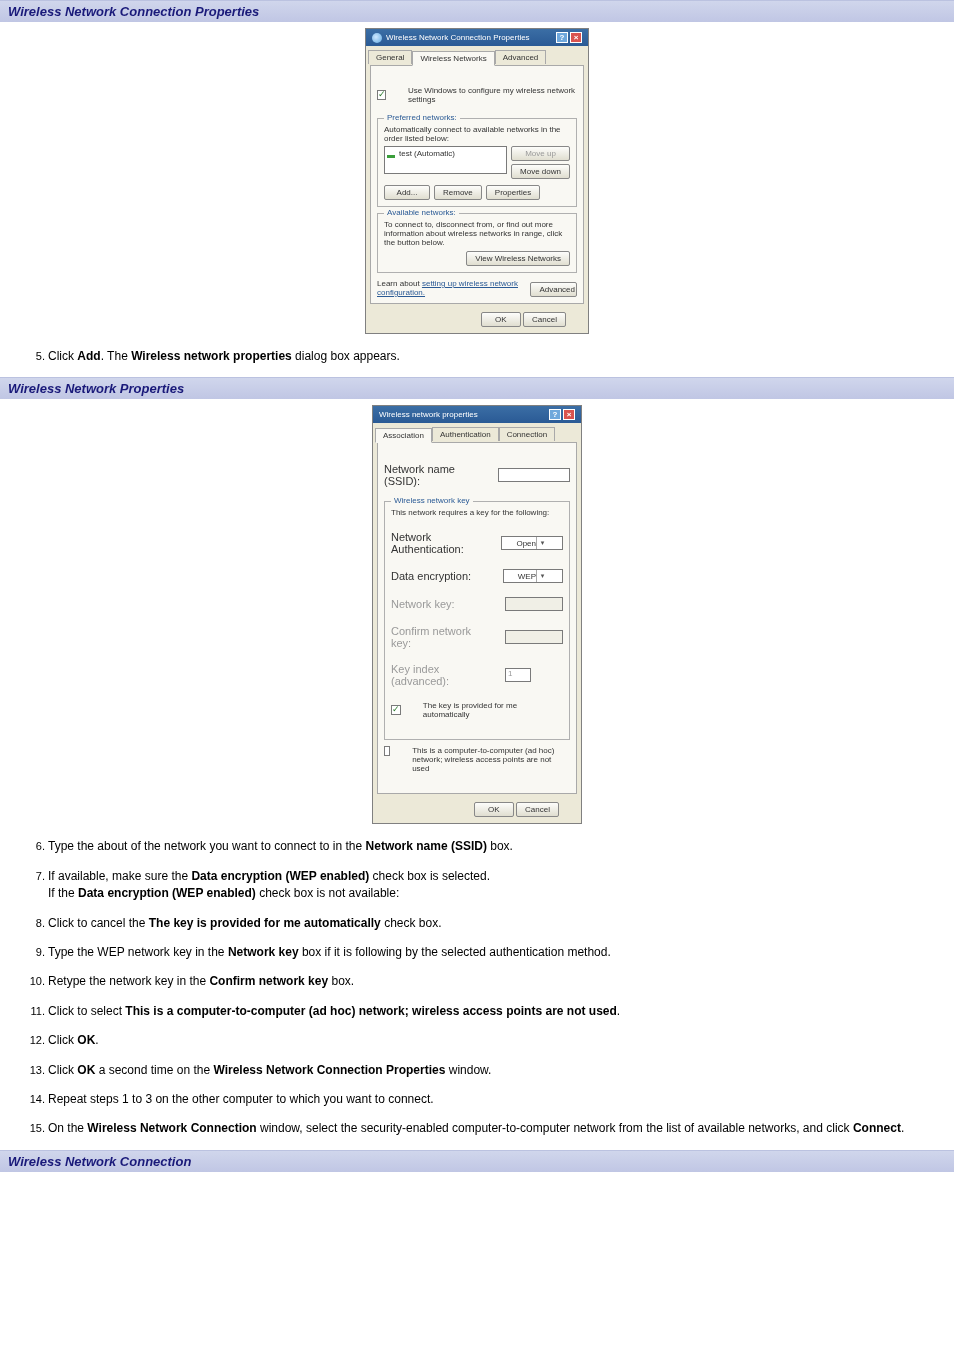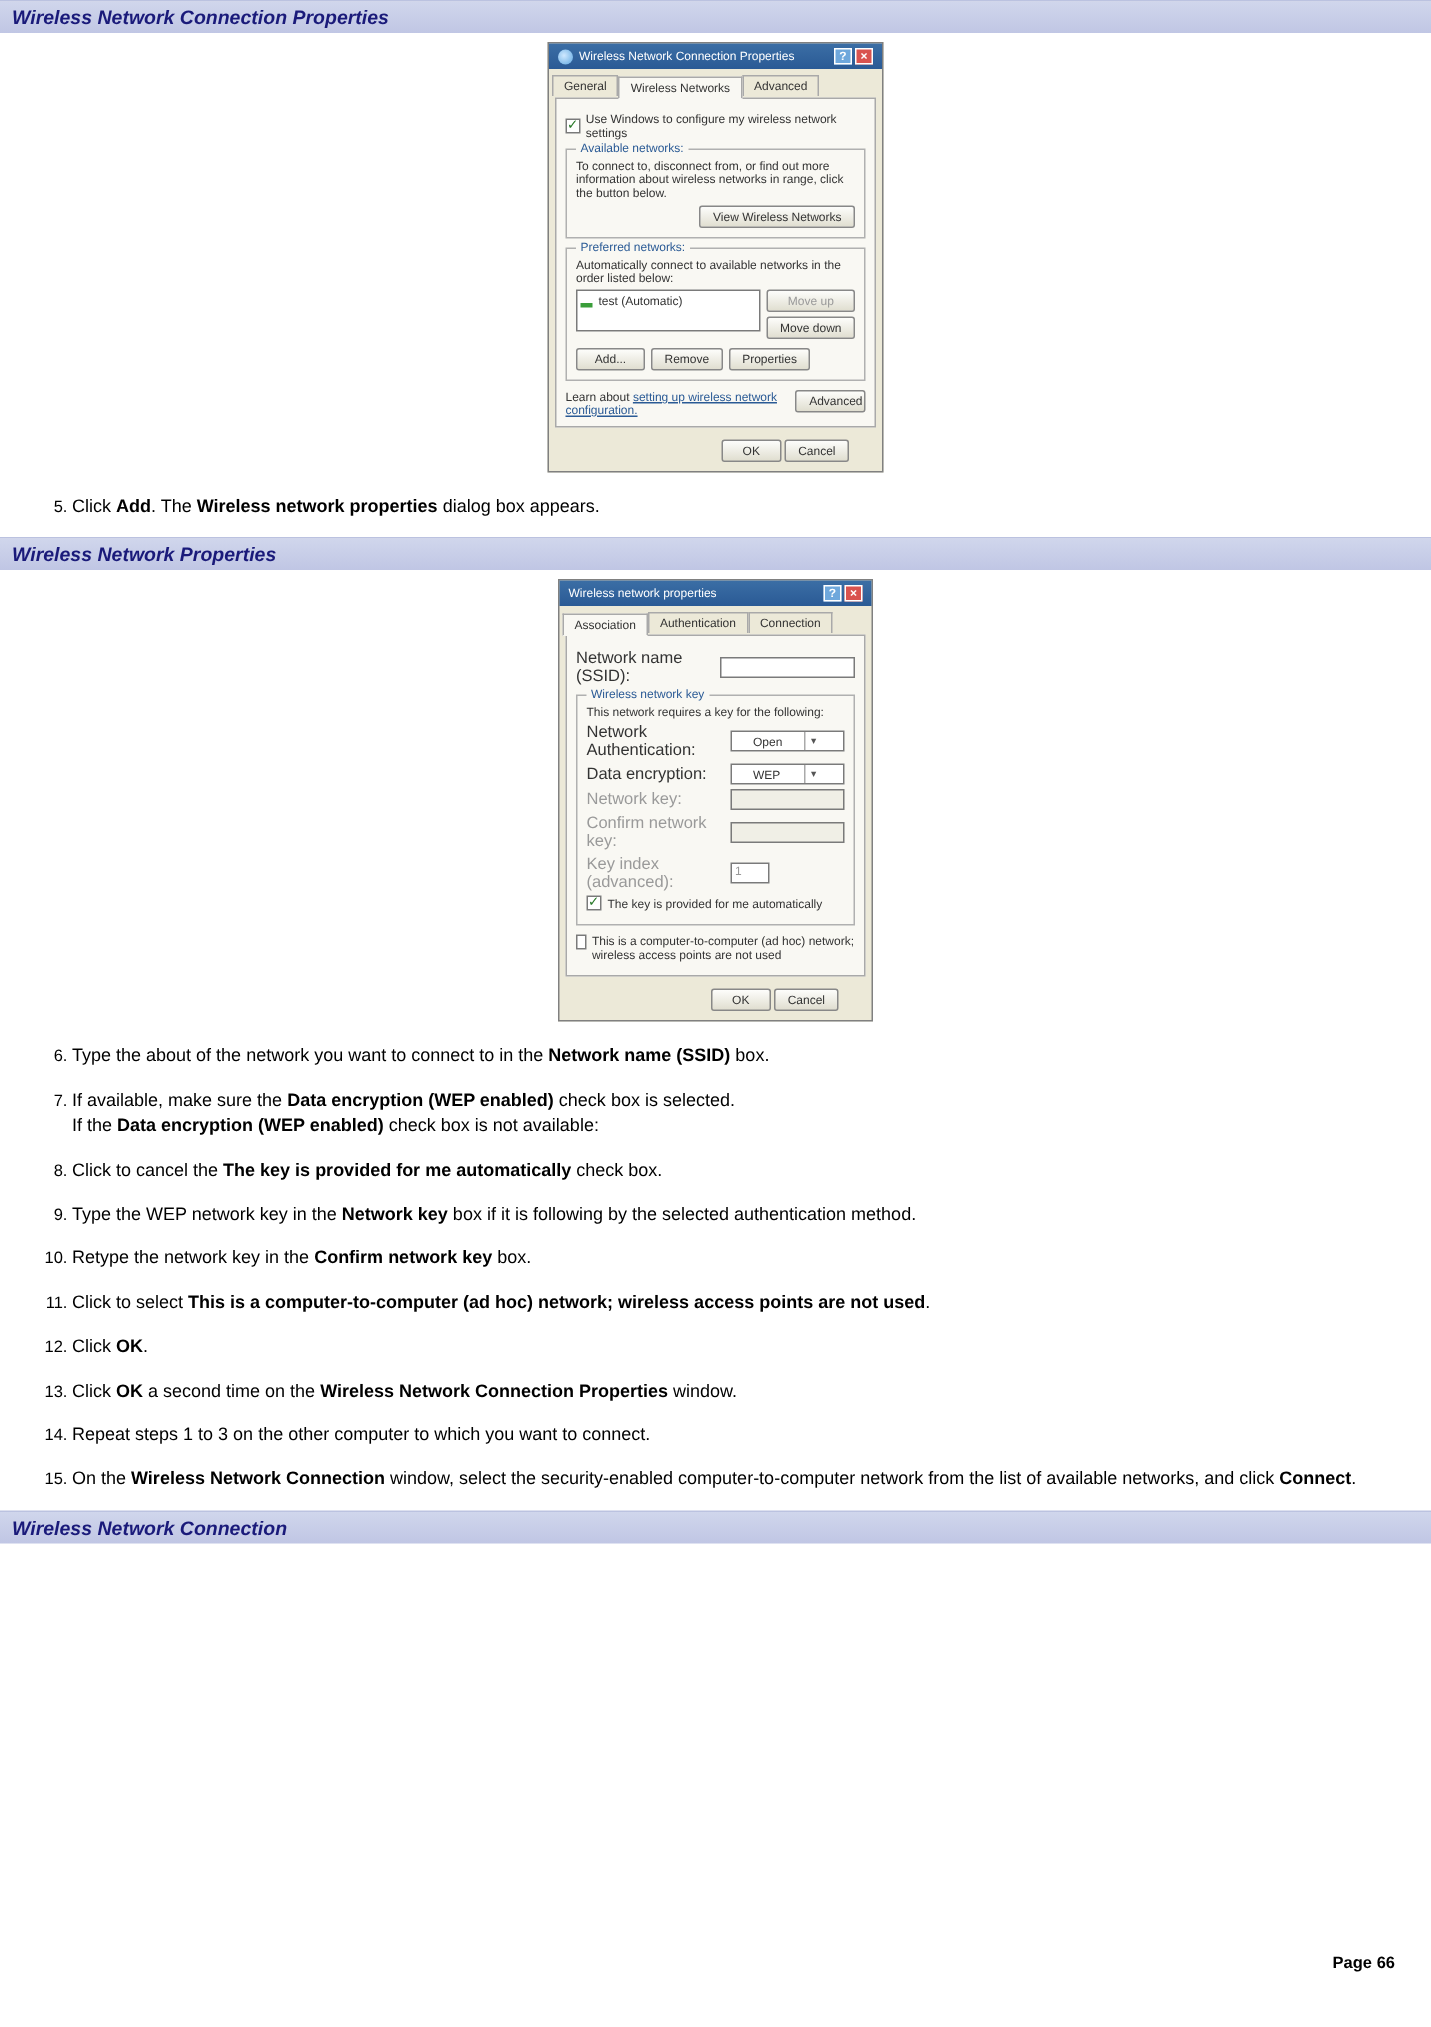--- a/index.html
+++ b/index.html
@@ -135,21 +135,21 @@
       font-size:8px;
     }
     .signal-icon {
       width:8px;height:8px;display:inline-block;
       background:linear-gradient(to top,#3a9e3a 40%, transparent 40%);
       position:relative;
     }
     .signal-icon::before, .signal-icon::after {
       content:""; position:absolute; bottom:0; background:#3a9e3a;
     }
-    .row { display:flex; align-items:center; gap:0; margin:3px 0;}
+    .row { display:flex; align-items:center; gap:18px; margin:14px 0;}
     .form-label { width:96px; font-size:11px; color:#333;}
     .form-label.muted { color:#9a9a9a;}
     .xp-input {
       flex:1;
       height:14px;
       border:1px solid #7a7a7a;
       background:#fff;
       font-size:8px;
       padding:0 2px;
     }
@@ -208,27 +208,20 @@
         <span class="close-btn">×</span>
       </div>
     </div>
     <div class="tab-strip">
       <span class="tab">General</span><span class="tab active">Wireless Networks</span><span class="tab">Advanced</span>
     </div>
     <div class="tab-panel">
       <div class="row">
         <span class="xp-check checked"></span>
         <span>Use Windows to configure my wireless network settings</span>
-      </div>
-      <div class="fieldset">
-        <span class="legend">Available networks:</span>
-        <div style="font-size:8px;">To connect to, disconnect from, or find out more information about wireless networks in range, click the button below.</div>
-        <div style="text-align:right;margin-top:4px;">
-          <span class="xp-btn">View Wireless Networks</span>
-        </div>
       </div>
       <div class="fieldset">
         <span class="legend">Preferred networks:</span>
         <div style="font-size:8px;margin-bottom:3px;">Automatically connect to available networks in the order listed below:</div>
         <div style="display:flex;gap:4px;">
           <div class="list-box" style="flex:1;">
             <div class="list-item">
               <span class="signal-icon"></span>
               <span>test (Automatic)</span>
             </div>
@@ -237,21 +230,28 @@
             <span class="xp-btn ghost">Move up</span>
             <span class="xp-btn">Move down</span>
           </div>
         </div>
         <div style="margin-top:6px;display:flex;gap:4px;">
           <span class="xp-btn">Add...</span>
           <span class="xp-btn">Remove</span>
           <span class="xp-btn">Properties</span>
         </div>
       </div>
-      <div style="display:flex;justify-content:space-between;align-items:flex-start;margin-top:6px;">
+      <div class="fieldset">
+        <span class="legend">Available networks:</span>
+        <div style="font-size:8px;">To connect to, disconnect from, or find out more information about wireless networks in range, click the button below.</div>
+        <div style="text-align:right;margin-top:4px;">
+          <span class="xp-btn">View Wireless Networks</span>
+        </div>
+      </div>
+      <div style="display:flex;justify-content:space-between;align-items:flex-end;margin-top:6px;">
         <div style="font-size:8px;">
           <span>Learn about </span><span class="link">setting up wireless network configuration.</span>
         </div>
         <span class="xp-btn">Advanced</span>
       </div>
     </div>
     <div class="dialog-footer">
       <span class="xp-btn" style="min-width:40px;">OK</span>
       <span class="xp-btn" style="min-width:40px;">Cancel</span>
     </div>

